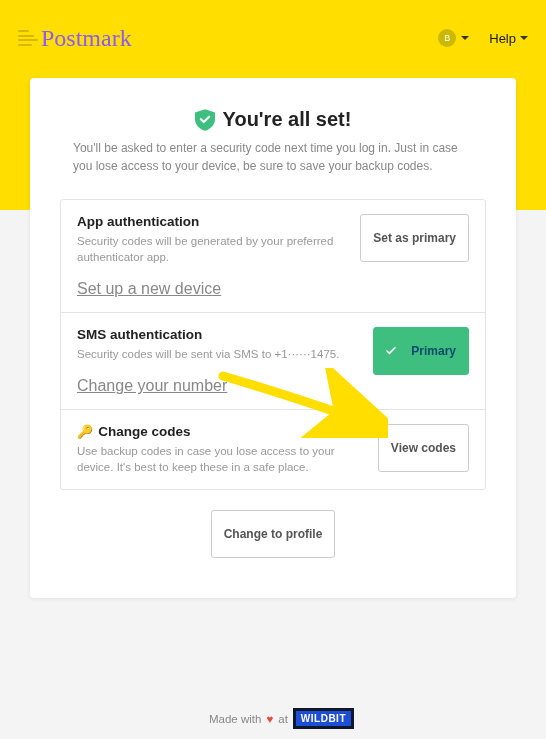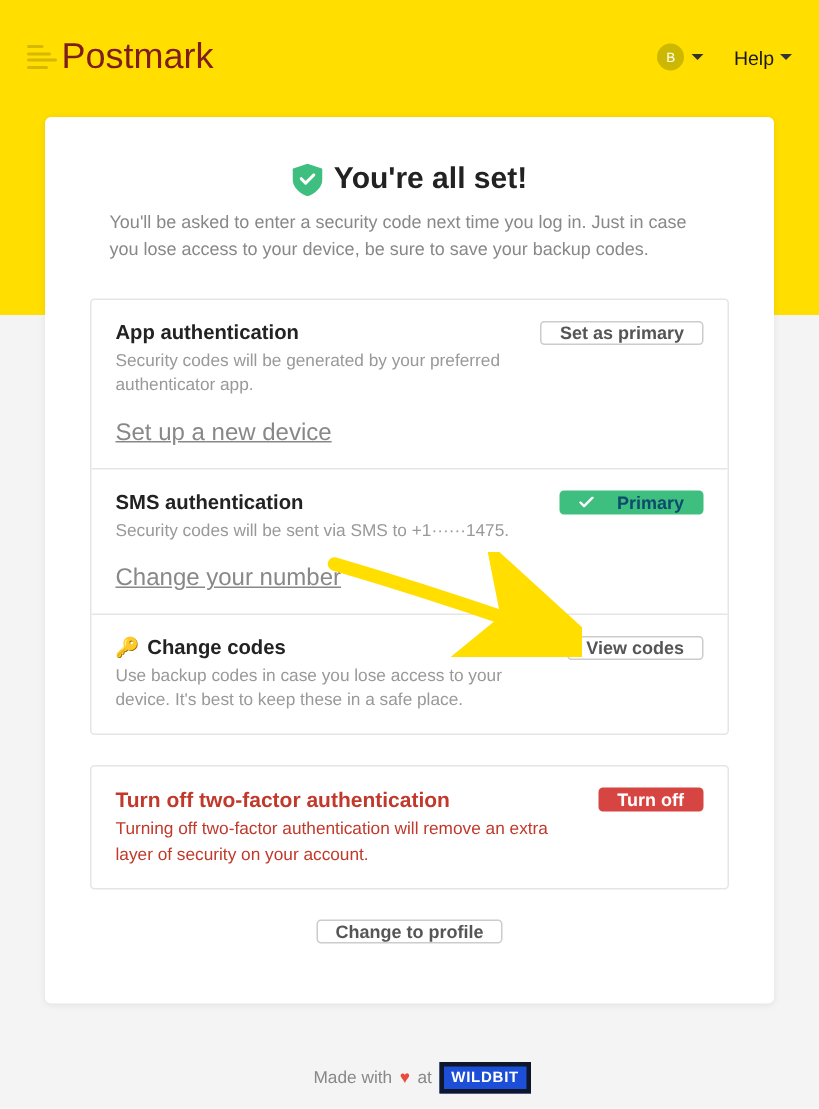--- a/index.html
+++ b/index.html
@@ -45,24 +45,24 @@
     height: 2px;
     background: #d6b800;
     display: block;
     border-radius: 1px;
   }
   .logo-lines span:nth-child(1){width:55%}
   .logo-lines span:nth-child(2){width:80%}
   .logo-lines span:nth-child(3){width:100%}
   .logo-lines span:nth-child(4){width:70%}
   .logo-text {
-    font-family: Liberation Sans, sans-serif;
+    font-family: Liberation Serif, serif;
     font-size: 24px;
     font-weight: 500;
-    color: #7f1d1d;
+    color: #8b5cf6;
   }
   .header-right {
     display: flex;
     align-items: center;
     gap: 20px;
   }
   .avatar-drop {
     display: flex;
     align-items: center;
     gap: 5px;
@@ -165,21 +165,21 @@
     font-size: 16px;
     color: #888;
     text-decoration: underline;
     display: inline-block;
     margin-top: 15px;
     cursor: pointer;
   }
   .btn {
     font-size: 12px;
     font-weight: 600;
-    padding: 0 12px;
+    padding: 16px 12px;
     border-radius: 3px;
     border: 1px solid #ccc;
     background: #fff;
     color: #555;
     cursor: pointer;
     white-space: nowrap;
     flex-shrink: 0;
   }
   .btn-primary-green {
     background: #3fbf7f;
@@ -320,29 +320,20 @@
           <span class="key-icon">🔑</span>
           <span>Change codes</span>
         </div>
         <div class="section-desc">Use backup codes in case you lose access to your device. It's best to keep these in a safe place.</div>
       </div>
       <button class="btn">View codes</button>
     </div>
 
   </div>
 
-  <div class="panel">
-    <div class="panel-section">
-      <div class="section-body">
-        <div class="danger-title">Turn off two-factor authentication</div>
-        <div class="danger-desc">Turning off two-factor authentication will remove an extra layer of security on your account.</div>
-      </div>
-      <button class="btn btn-danger">Turn off</button>
-    </div>
-  </div>
 
   <div class="return-row">
     <button class="btn">Change to profile</button>
   </div>
 
 </div>
 
 <svg class="arrow-annotation" viewBox="0 0 170 70">
   <defs>
     <marker id="ah" markerWidth="12" markerHeight="12" refX="8" refY="5" orient="auto">

